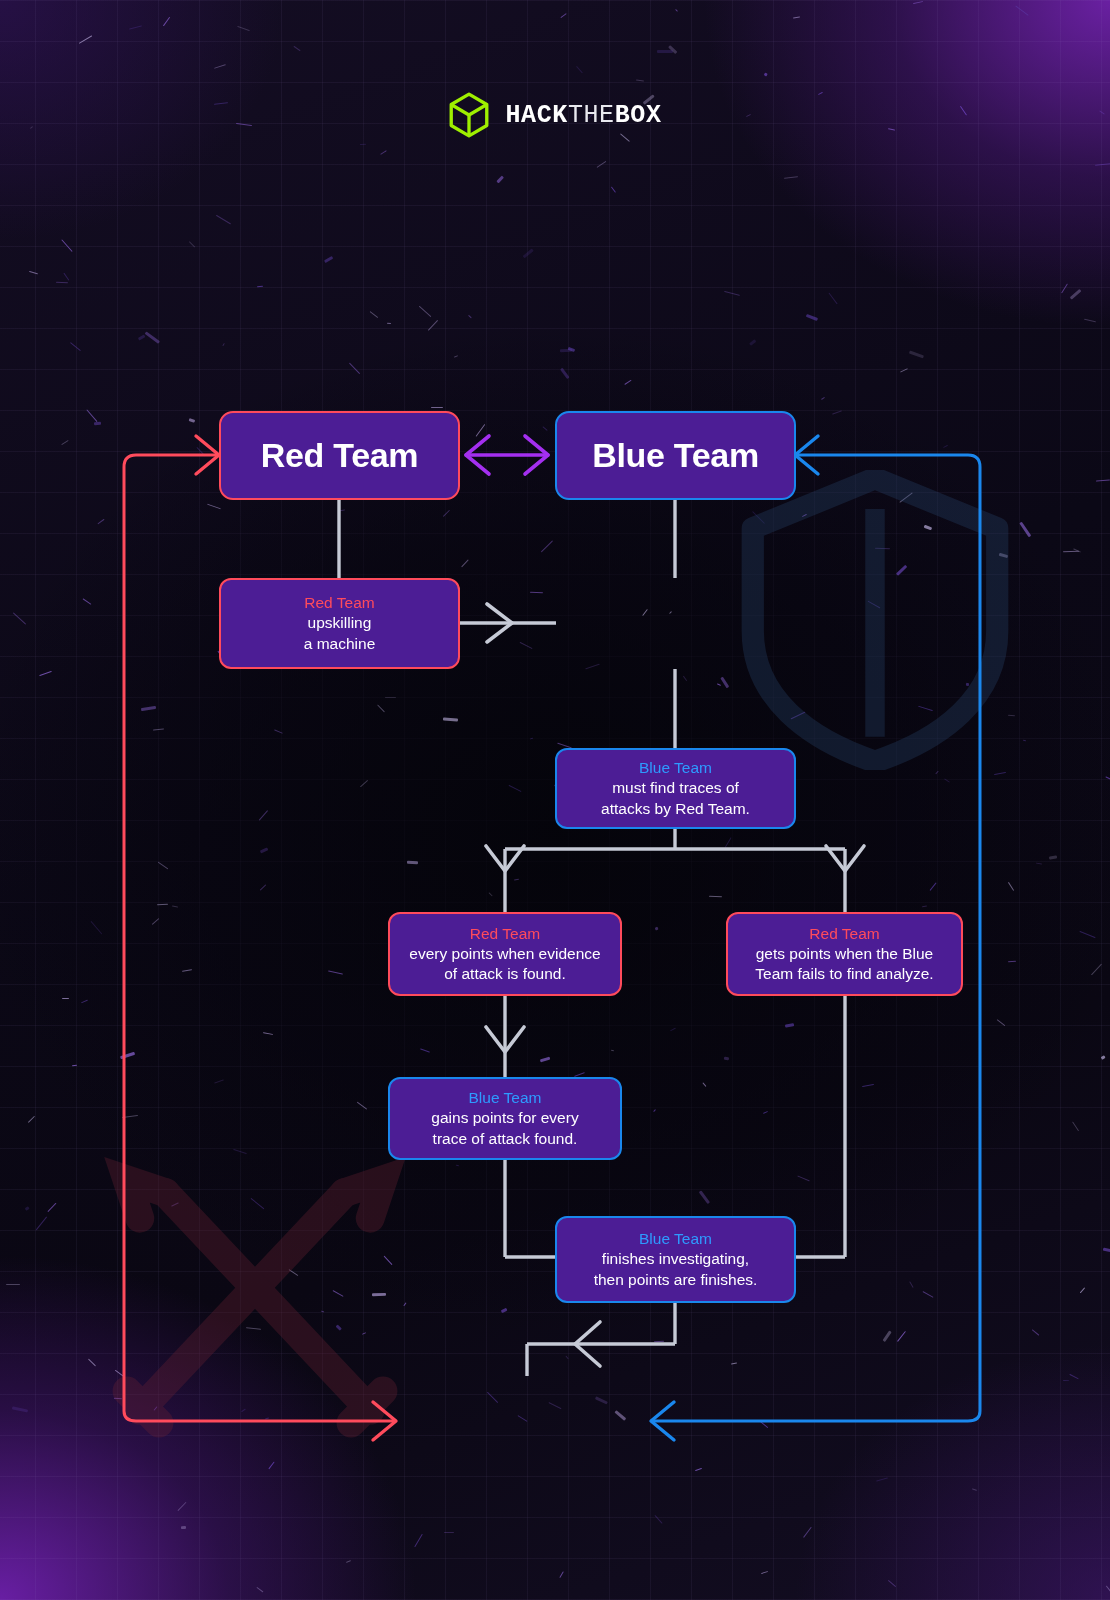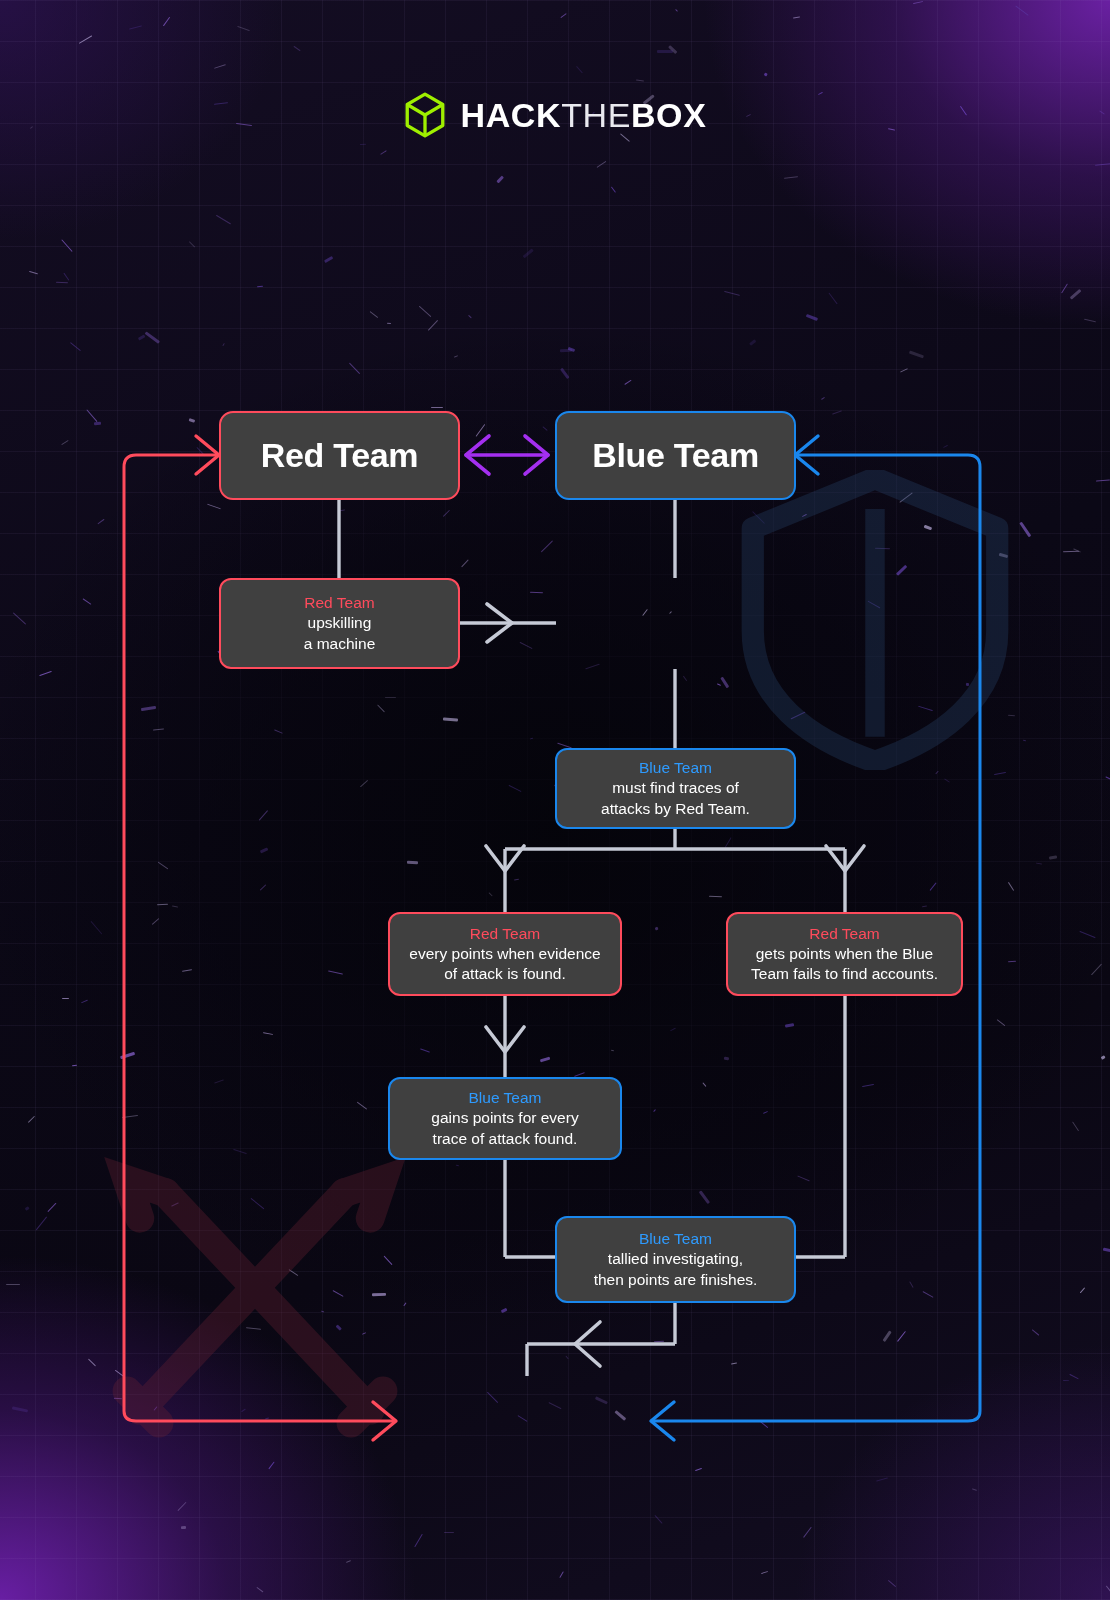--- a/index.html
+++ b/index.html
@@ -41,40 +41,40 @@
   .wm-shield{left:735px;top:470px;width:280px;height:300px;opacity:.30;}
   .wm-swords{left:95px;top:1135px;width:320px;height:320px;opacity:.33;}
 
   
   .logo{
     position:absolute;left:0;top:92px;width:1110px;
     display:flex;align-items:center;justify-content:center;gap:15px;
   }
   .logo-mark{width:42px;height:46px;display:block;}
   .logo-text{
-    font-size:34px;letter-spacing:.6px;line-height:1;
-    font-weight:700;color:#ffffff;white-space:nowrap;
+    font-size:25px;letter-spacing:.6px;line-height:1;
+    font-weight:700;color:#ffffff;white-space:nowrap;font-family:Liberation Mono, monospace;
   }
   .logo-text .thin{font-weight:400;color:#e9e9ef;}
 
   
   .title{
     position:absolute;left:0;top:234px;width:1110px;text-align:center;
     color:#ffffff;font-size:35px;font-weight:700;letter-spacing:-0.2px;
     text-shadow:0 0 18px rgba(0,0,0,.55);
   }
   .subtitle{
     position:absolute;left:0;top:292px;width:1110px;text-align:center;
     color:#f2f1f6;font-size:25px;font-weight:400;letter-spacing:-0.1px;
   }
 
   
   .node{
     position:absolute;box-sizing:border-box;
-    background:#404040;
+    background:#4c1d95;
     border-radius:12px;
     display:flex;align-items:center;justify-content:center;
     text-align:center;color:#ffffff;
     z-index:5;
   }
   .node .inner{padding:0 10px;line-height:1.30;}
   .node.head{
     border-radius:14px;
     font-size:34px;font-weight:700;letter-spacing:-0.3px;
   }
@@ -485,34 +485,34 @@
       <div class="t-red">Red Team</div>
       <div>every points when evidence</div>
       <div>of attack is found.</div>
     </div>
   </div>
 
   <div class="node small n-red" style="left:726px;top:912px;width:237px;height:84px;">
     <div class="inner">
       <div class="t-red">Red Team</div>
       <div>gets points when the Blue</div>
-      <div>Team fails to find accounts.</div>
+      <div>Team fails to find analyze.</div>
     </div>
   </div>
 
   <div class="node small n-blue" style="left:388px;top:1077px;width:234px;height:83px;">
     <div class="inner">
       <div class="t-blue">Blue Team</div>
       <div>gains points for every</div>
       <div>trace of attack found.</div>
     </div>
   </div>
 
   <div class="node small n-blue" style="left:555px;top:1216px;width:241px;height:87px;">
     <div class="inner">
       <div class="t-blue">Blue Team</div>
-      <div>tallied investigating,</div>
+      <div>finishes investigating,</div>
       <div>then points are finishes.</div>
     </div>
   </div>
 
 
 </div>
 
 </body></html>

